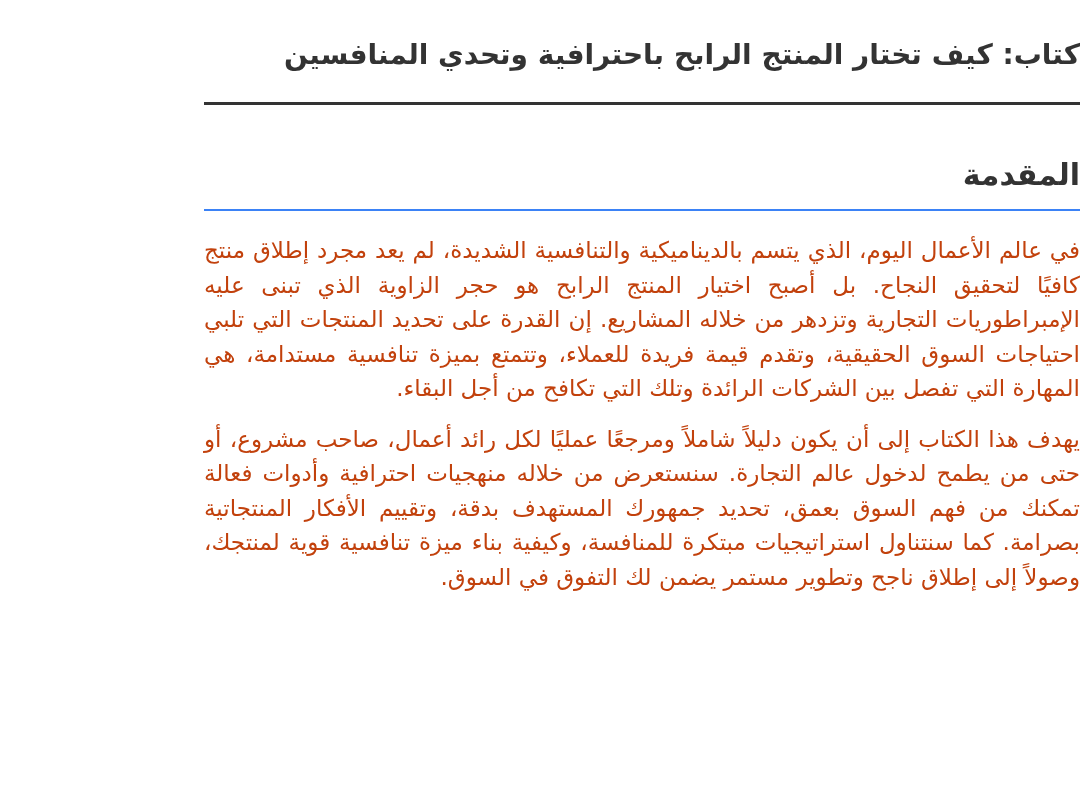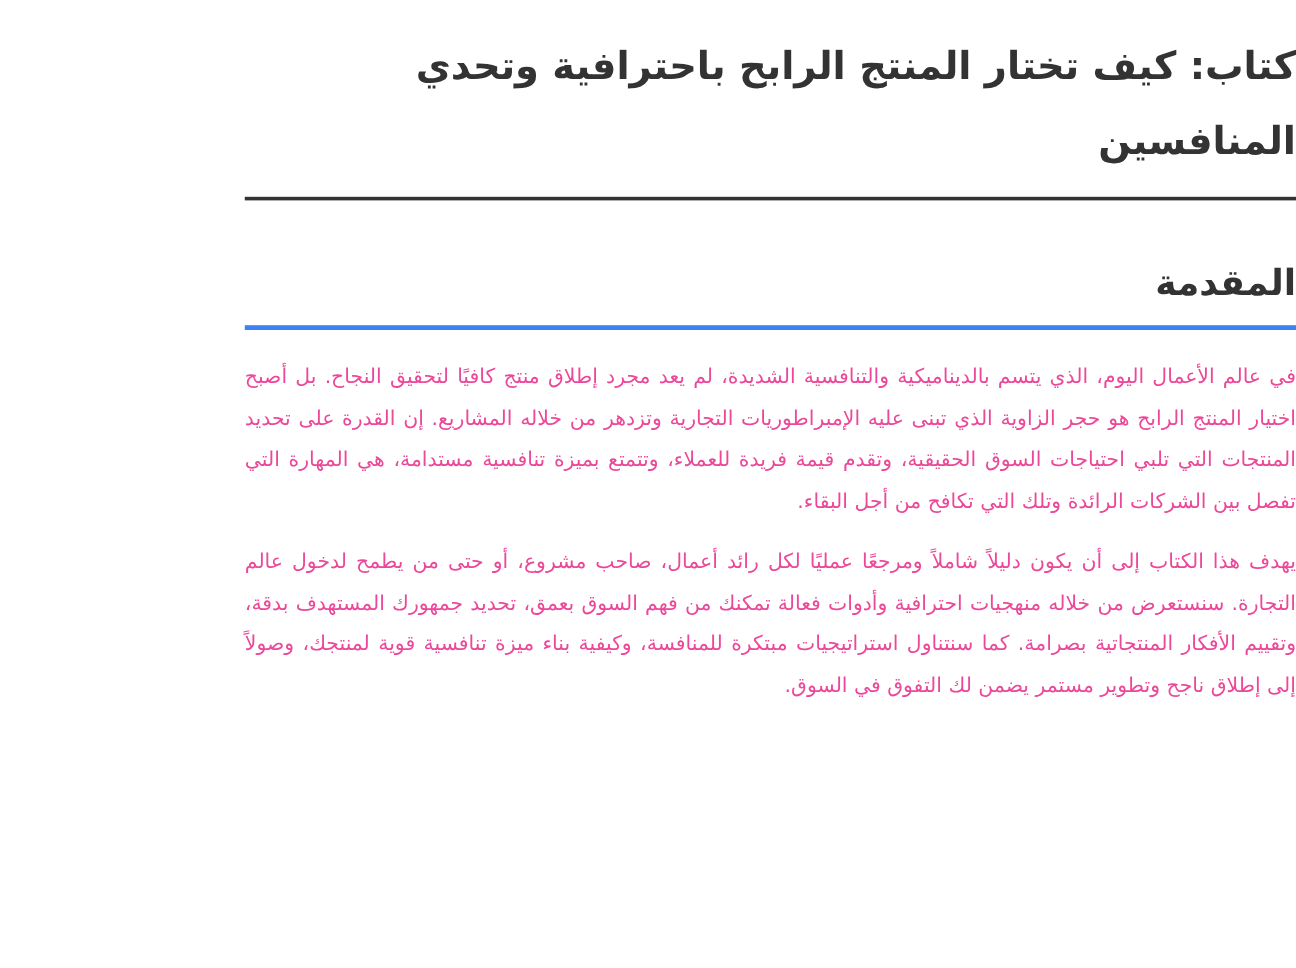--- a/index.html
+++ b/index.html
@@ -19,46 +19,46 @@
       width: 876px;
       margin-left: 101px;
       padding-top: 24px;
       direction: rtl;
       text-align: right;
     }
     .book-title {
       margin: 0;
       font-family: "DejaVu Sans", sans-serif;
       font-weight: bold;
-      font-size: 32px;
+      font-size: 28px;
       line-height: 62px;
       color: #333333;
       letter-spacing: -0.5px;
       padding-bottom: 16px;
       border-bottom: 3px solid #333333;
     }
     .section-title {
       margin: 48px 0 0 0;
       font-family: "DejaVu Sans", sans-serif;
       font-weight: bold;
       font-size: 30px;
       line-height: 44px;
       color: #333333;
       padding-bottom: 12px;
-      border-bottom: 4px solid #3b82f6;
+      border-bottom: 2px solid #3b82f6;
     }
     .section-body {
       margin-top: 22px;
     }
     .para {
       margin: 0 0 16px 0;
       font-family: "DejaVu Sans", sans-serif;
-      font-size: 17px;
+      font-size: 23px;
       line-height: 34.5px;
-      color: #ec4899;
+      color: #c2410c;
       text-align: justify;
       text-align-last: right;
     }
   </style>
 </head>
 <body>
 
 <div class="page">
   <h1 class="book-title">كتاب: كيف تختار المنتج الرابح باحترافية وتحدي المنافسين</h1>
 

